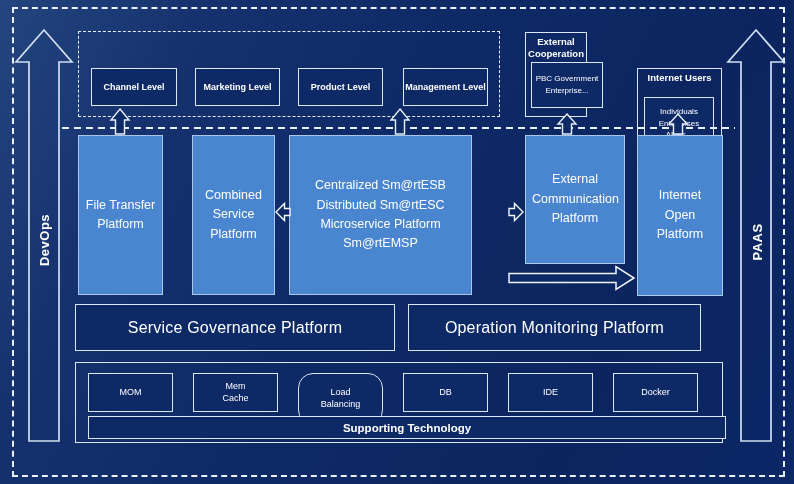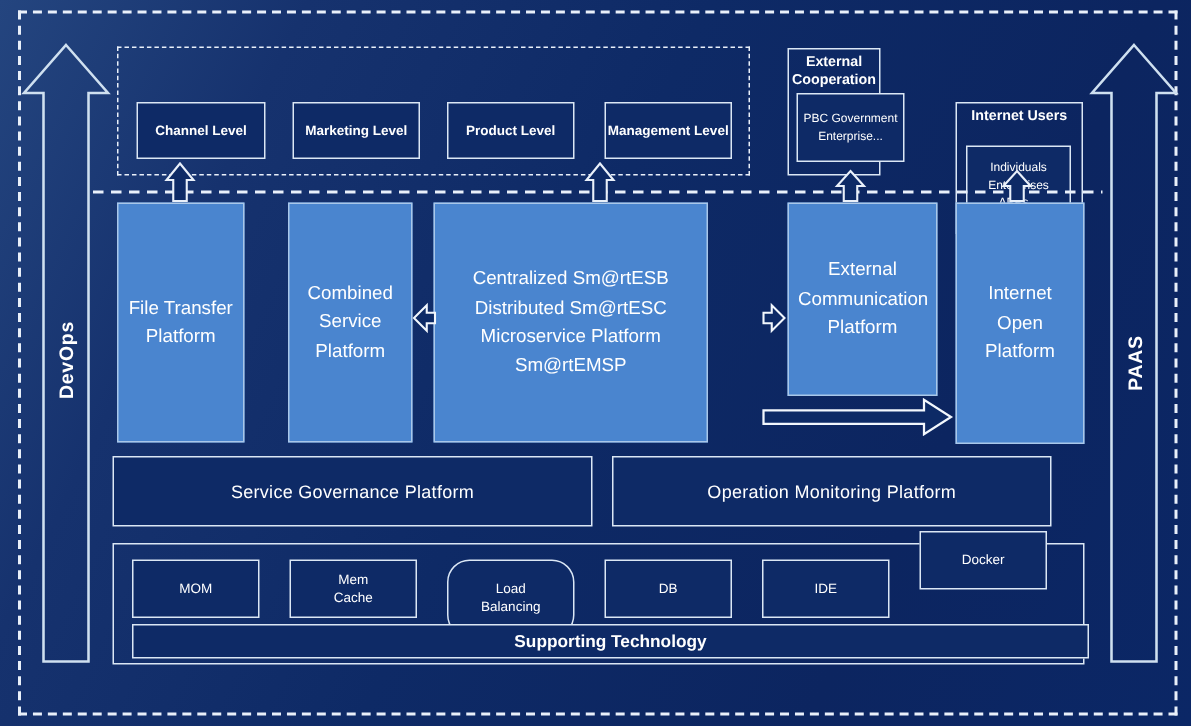--- a/index.html
+++ b/index.html
@@ -10,21 +10,21 @@
   }
   .abs{position:absolute;box-sizing:border-box;}
   .outer-dash{left:12px;top:7px;width:773px;height:470px;border:2px dashed #e9f0fa;}
   .levels-dash{left:78px;top:31px;width:422px;height:86px;border:1.6px dashed #e9f0fa;}
   .ctr{display:flex;align-items:center;justify-content:center;text-align:center;}
   .navybox{background:#0e2a66;border:1.4px solid #dbe7f5;color:#fff;}
   .levelbox{font-size:9px;font-weight:700;line-height:1.15;}
   .techbox{font-size:9px;font-weight:400;line-height:1.3;white-space:pre-line;}
   .panel{background:#4a85cf;border:1.6px solid #a9c7e9;font-size:12.5px;line-height:1.55;padding:2px 6px;}
   .panel .inner{width:100%;}
-  .govbox{font-size:12px;letter-spacing:.2px;}
+  .govbox{font-size:16px;letter-spacing:.2px;}
   .groupbox{background:transparent;border:1.5px solid #dbe7f5;}
   .gtitle{font-size:9.5px;line-height:1.3;text-align:center;padding-top:3px;}
   .gtitle.bold{font-weight:700;}
   .gtitle.semi{font-weight:600;}
   .ginner{background:#0e2a66;border:1.2px solid #dbe7f5;font-size:8px;line-height:1.45;}
   .supportbar{font-size:11.5px;font-weight:700;background:#0e2a66;border:1.3px solid #dbe7f5;}
   .rail-label{font-size:13px;font-weight:700;letter-spacing:.5px;transform:translate(-50%,-50%) rotate(-90deg);transform-origin:center;white-space:nowrap;z-index:6;}
   .overlay{left:0;top:0;width:794px;height:484px;z-index:5;pointer-events:none;}
   .z2{z-index:2;}
 </style>
@@ -75,21 +75,21 @@
   <div class="abs navybox ctr govbox z2" style="left:408px;top:304px;width:293px;height:47px;">Operation Monitoring Platform</div>
 
   <div class="abs groupbox z2" style="left:75px;top:362px;width:648px;height:81px;"></div>
   <div class="abs navybox ctr techbox z2" style="left:88px;top:373px;width:85px;height:39px;">MOM</div>
   <div class="abs navybox ctr techbox z2" style="left:193px;top:373px;width:85px;height:39px;">Mem
 Cache</div>
   <div class="abs navybox ctr techbox z2" style="left:298px;top:373px;width:85px;height:52px;border-radius:15px;">Load
 Balancing</div>
   <div class="abs navybox ctr techbox z2" style="left:403px;top:373px;width:85px;height:39px;">DB</div>
   <div class="abs navybox ctr techbox z2" style="left:508px;top:373px;width:85px;height:39px;">IDE</div>
-  <div class="abs navybox ctr techbox z2" style="left:613px;top:354px;width:85px;height:39px;">Docker</div>
+  <div class="abs navybox ctr techbox z2" style="left:613px;top:373px;width:85px;height:39px;">Docker</div>
   <div class="abs supportbar ctr z2" style="left:88px;top:416px;width:638px;height:23px;">Supporting Technology</div>
 
   <div class="abs rail-label" style="left:44px;top:240px;">DevOps</div>
   <div class="abs rail-label" style="left:757px;top:242px;">PAAS</div>
 
   <svg class="abs overlay" viewBox="0 0 794 484">
 
     <line x1="62" y1="128" x2="735" y2="128" stroke="#e9f0fa" stroke-width="2" stroke-dasharray="7 5"></line>
 
     <polygon points="44,30 72,62 59,62 59,441 29,441 29,62 16,62" fill="none" stroke="#cfe0f0" stroke-width="1.7"></polygon>

